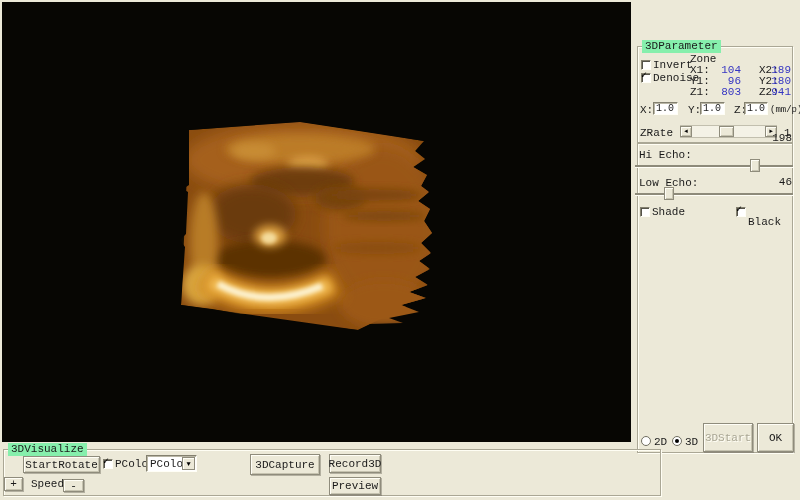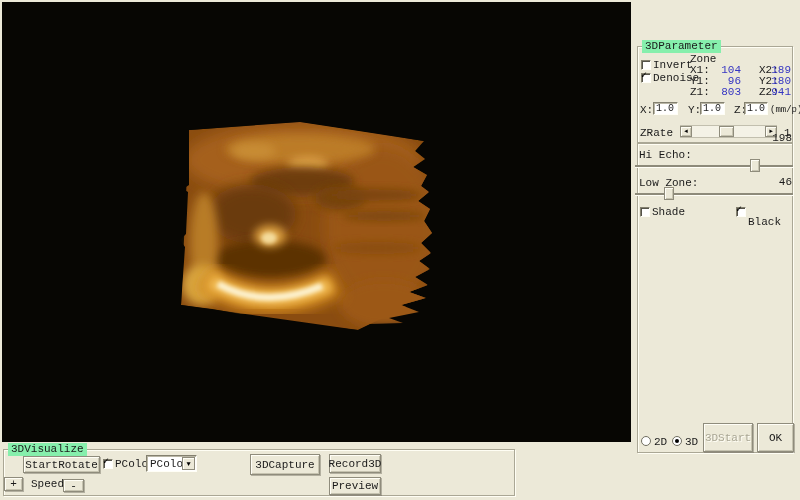--- a/index.html
+++ b/index.html
@@ -202,21 +202,21 @@
 </span>
 <span class="lbl" style="left:784px; top:127px;">1</span>
 
 <div class="gb" style="left:637px; top:143px; width:156px; height:310px;"></div>
 
 <span class="lbl" style="left:639px; top:149px;">Hi Echo:</span>
 <span class="lbl rt" style="left:745px; top:132px; width:47px;">198</span>
 <span class="sl-track" style="left:635px; top:165px; width:158px;"></span>
 <span class="sl-thumb" style="left:750px; top:159px;"></span>
 
-<span class="lbl" style="left:639px; top:177px;">Low Zone:</span>
+<span class="lbl" style="left:639px; top:177px;">Low Echo:</span>
 <span class="lbl rt" style="left:745px; top:176px; width:47px;">46</span>
 <span class="sl-track" style="left:635px; top:193px; width:158px;"></span>
 <span class="sl-thumb" style="left:664px; top:187px;"></span>
 
 <span class="cb" style="left:640px; top:207px;">
   <span class="ck"></span>
 </span>
 <span class="lbl" style="left:652px; top:206px;">Shade</span>
 
 <span class="cb" style="left:736px; top:207px;">
@@ -225,21 +225,21 @@
 <span class="lbl" style="left:748px; top:216px;">Black</span>
 
 <span class="rad" style="left:641px; top:436px;"></span>
 <span class="lbl" style="left:654px; top:436px;">2D</span>
 <span class="rad on" style="left:672px; top:436px;"></span>
 <span class="lbl" style="left:685px; top:436px;">3D</span>
 
 <button class="btn dis" style="left:703px; top:423px; width:50px; height:29px;">3DStart</button>
 <button class="btn" style="left:757px; top:423px; width:37px; height:29px;">OK</button>
 
-<div class="gb" style="left:3px; top:449px; width:512px; height:47px;text-decoration:underline;">
+<div class="gb" style="left:3px; top:449px; width:658px; height:47px;text-decoration:underline;">
   <span class="lg">3DVisualize</span>
 </div>
 
 <button class="btn" style="left:23px; top:456px; width:77px; height:17px;">StartRotate</button>
 <button class="btn" style="left:4px; top:477px; width:19px; height:14px;">+</button>
 <span class="lbl" style="left:31px; top:478px;">Speed</span>
 <button class="btn" style="left:63px; top:479px; width:21px; height:13px;">-</button>
 
 <span class="cb" style="left:103px; top:459px;">
   <span class="ck">✓</span>

